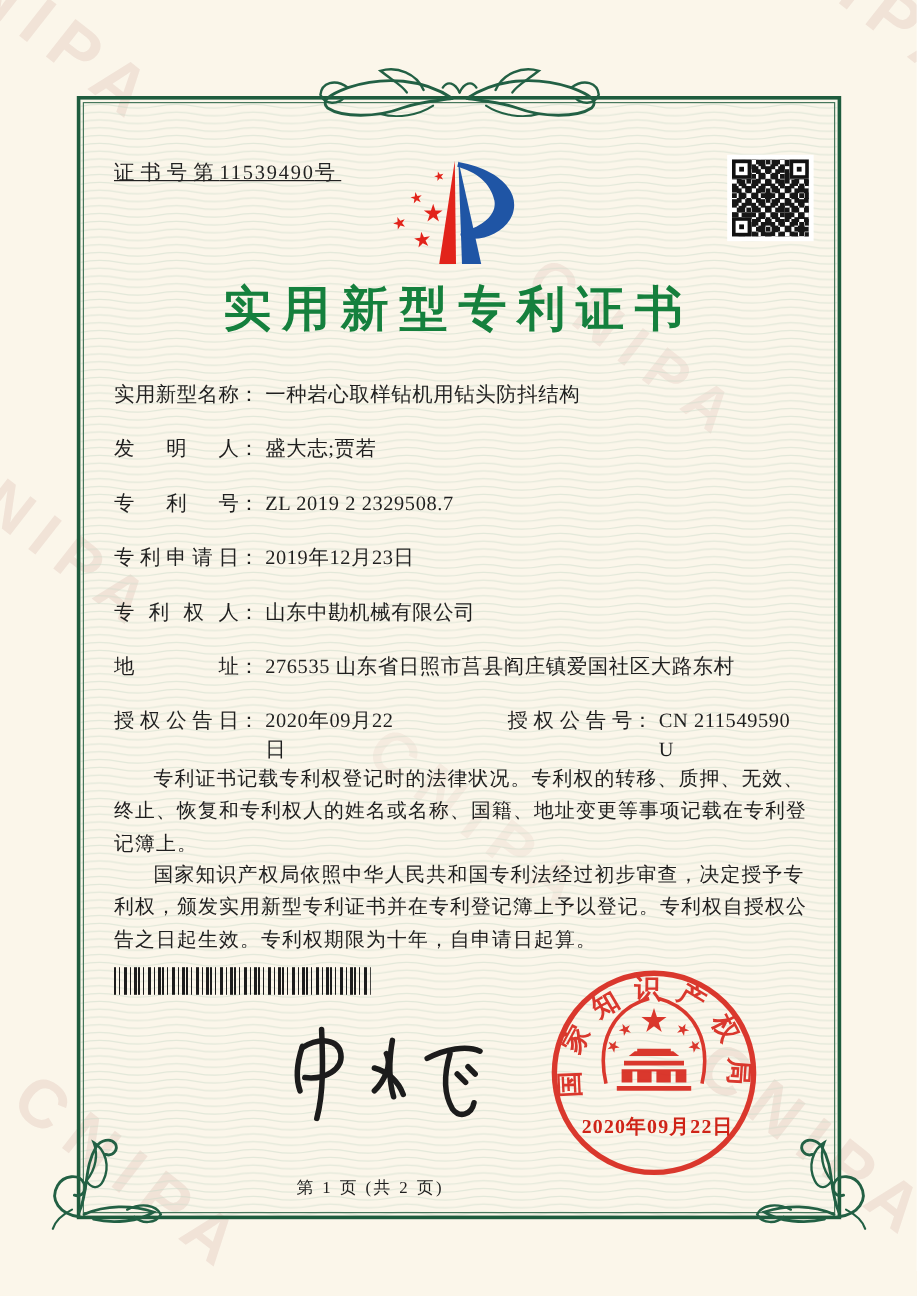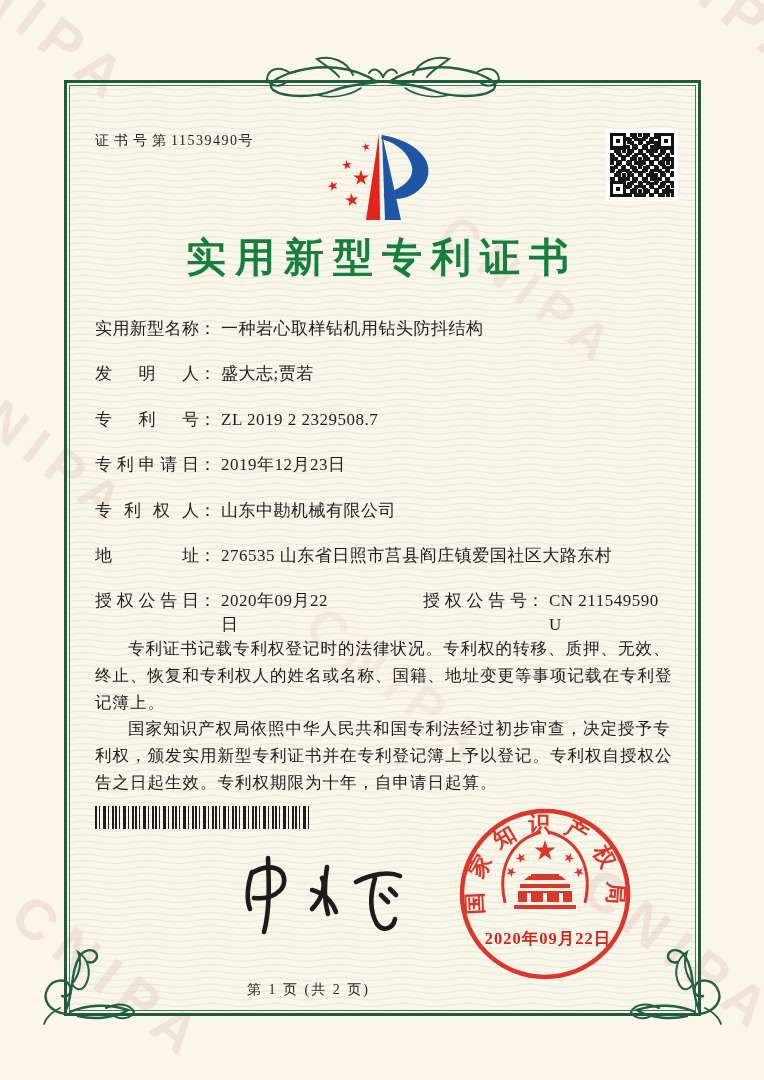--- a/index.html
+++ b/index.html
@@ -8,21 +8,21 @@
   
   .wm{position:absolute;font-family:"Liberation Sans","DejaVu Sans",sans-serif;font-weight:bold;
       letter-spacing:12px;color:rgba(206,160,150,0.22);transform:rotate(38deg);white-space:nowrap;
       pointer-events:none;}
   
   .frame{position:absolute;left:64px;top:80px;width:631px;height:930px;border:3px solid #1e5c3e;}
   .frame-inner{position:absolute;left:2px;top:2px;right:2px;bottom:2px;border:1px solid #47775c;}
   .waves{position:absolute;left:67px;top:85px;width:631px;height:929px;pointer-events:none;}
   .ornaments{position:absolute;left:0;top:0;pointer-events:none;}
   
-  .certno{position:absolute;left:95px;top:132px;font-size:14px;letter-spacing:5px;color:#222;}
+  .certno{position:absolute;left:95px;top:132px;font-size:17px;letter-spacing:5px;color:#222;text-decoration:underline;}
   .certno .num{letter-spacing:1.5px;}
   .logo{position:absolute;left:322px;top:122px;}
   .qr{position:absolute;left:606px;top:129px;width:72px;height:72px;background:#fff;padding:4px;box-sizing:border-box;}
   .qr-grid{position:relative;width:100%;height:100%;
      background:
        repeating-conic-gradient(#161616 0 25%, transparent 0 50%),
        repeating-conic-gradient(transparent 0 25%, #161616 0 50%);
      background-size:8px 8px, 11px 11px;background-blend-mode:normal;}
   .finder{position:absolute;width:16px;height:16px;background:#fff;border:3px solid #111;box-sizing:border-box;}
   .finder::after{content:"";position:absolute;left:3px;top:3px;width:4px;height:4px;background:#111;}

